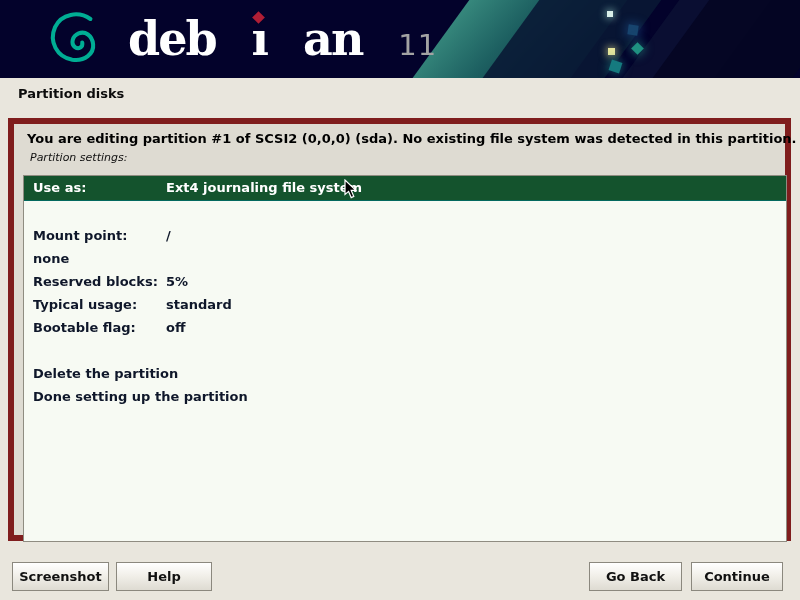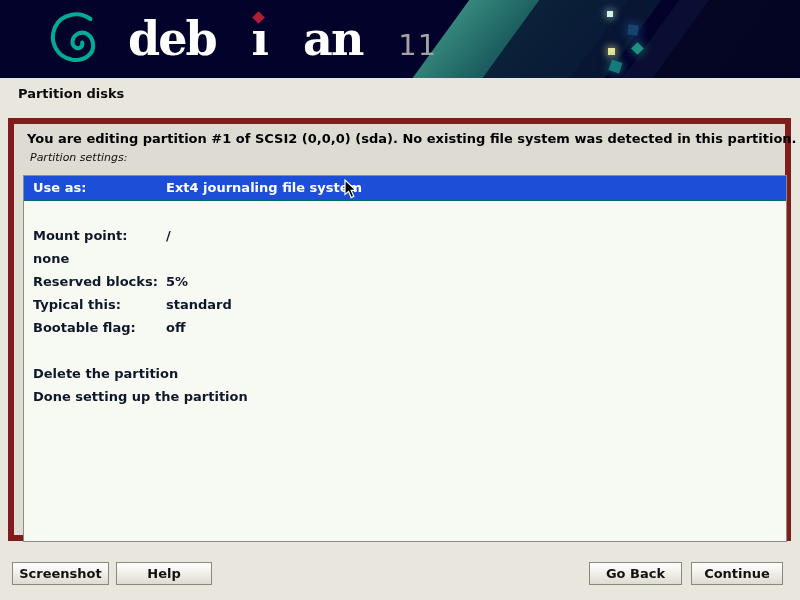--- a/index.html
+++ b/index.html
@@ -122,31 +122,31 @@
     display: flex;
     padding-left: 9px;
     font-size: 13px; font-weight: bold; color: #0f172a;
     cursor: default;
   }
   .row .rlabel { width: 133px; flex: none; white-space: nowrap; }
   .row .rvalue { flex: 1; white-space: nowrap; }
   .row.action .rlabel { width: auto; }
   .row.selected {
     height: 25px; line-height: 24px;
-    background: #1d4ed8;
+    background: #14532d;
     border-bottom: 1px solid #04695e;
     color: #ffffff;
     justify-content: flex-end;
   }
   .row.spacer { pointer-events: none; }
 
   
   .btn {
     position: absolute;
-    height: 23px; top: 562px;
+    height: 29px; top: 562px;
     border: 1px solid #8b887e;
     border-radius: 0;
     background: linear-gradient(#ffffff 0%, #f2f0ea 45%, #dedbd2 100%);
     font-family: "DejaVu Sans", sans-serif;
     font-size: 13px; font-weight: bold; color: #111;
     text-align: center;
     cursor: pointer;
     padding: 0;
   }
   .btn-screenshot { left: 12px;  width: 97px; }
@@ -211,21 +211,21 @@
       <div class="row">
         <span class="rvalue">none</span>
       </div>
 
       <div class="row">
         <span class="rlabel">Reserved blocks:</span>
         <span class="rvalue">5%</span>
       </div>
 
       <div class="row">
-        <span class="rlabel">Typical this:</span>
+        <span class="rlabel">Typical usage:</span>
         <span class="rvalue">standard</span>
       </div>
 
       <div class="row">
         <span class="rlabel">Bootable flag:</span>
         <span class="rvalue">off</span>
       </div>
 
       <div class="row spacer"></div>
 

